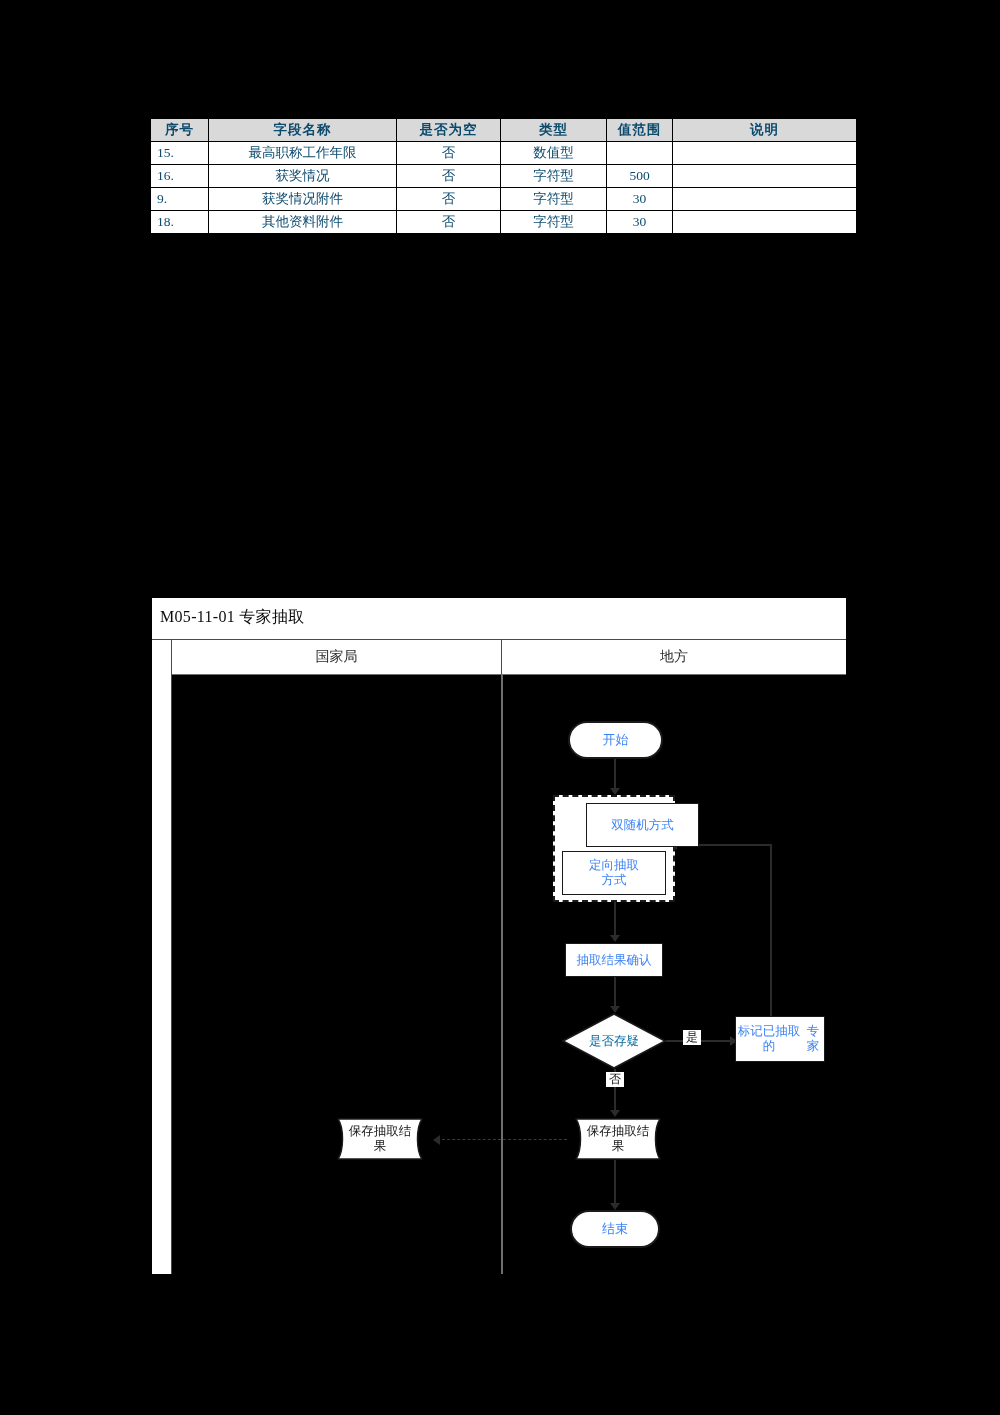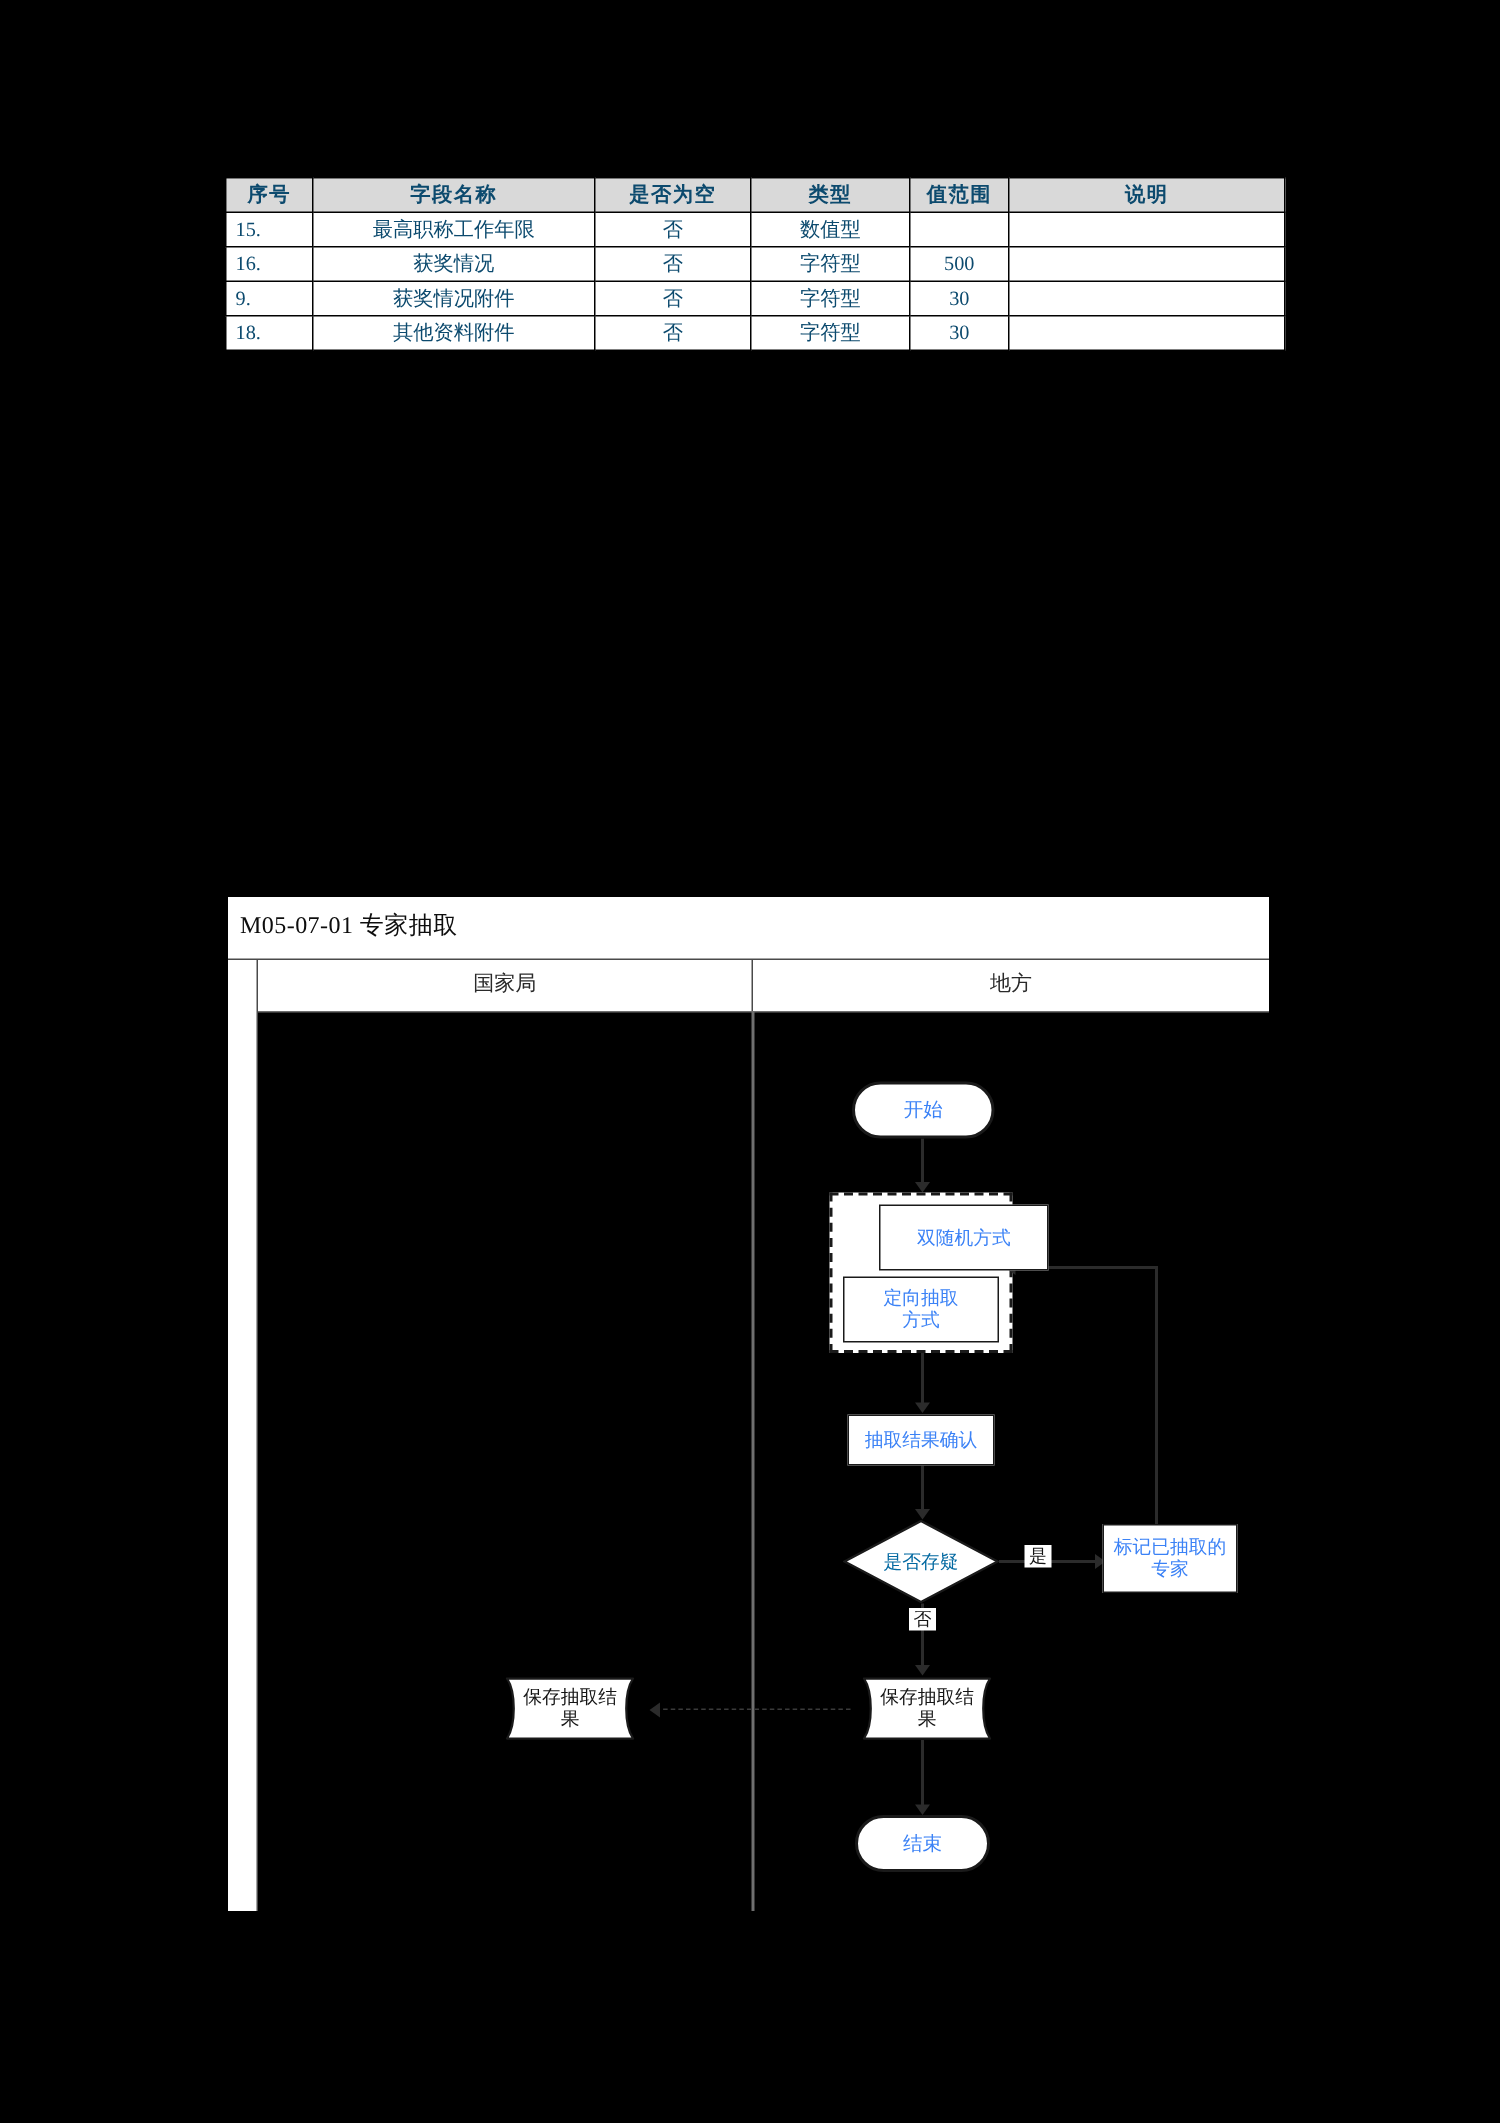--- a/index.html
+++ b/index.html
@@ -328,21 +328,21 @@
       </tr>
     </tbody>
   </table>
 </div>
 
 <div id="flow">
 
   <div id="flow-frame"></div>
 
   <div id="flow-title-bar">
-    <div id="flow-title">M05-07-01  专家抽取</div>
+    <div id="flow-title">M05-11-01  专家抽取</div>
   </div>
 
   <div id="lane-spacer"></div>
 
   <div id="lane-header-row">
     <div class="lane-head left">国家局</div>
     <div class="lane-head right">地方</div>
   </div>
 
   <div id="lane-body"></div>
@@ -380,21 +380,21 @@
     <svg width="104" height="56" viewBox="0 0 104 56" style="position:absolute; left:0; top:0;">
       <polygon points="52,1 103,28 52,55 1,28" fill="#ffffff" stroke="#1a1a1a" stroke-width="1.6"></polygon>
     </svg>
     <div class="dlabel">是否存疑</div>
   </div>
 
   <div class="conn-h" style="left:514px; top:442px; width:66px;"></div>
   <div class="arrowhead-right" style="left:578px; top:438px;"></div>
   <div class="edge-label" style="left:531px; top:432px;">是</div>
 
-  <div class="node process" style="left:583px; top:418px; width:90px; height:46px; flex-direction:column;">
+  <div class="node process" style="left:583px; top:418px; width:90px; height:46px; flex-direction:row;">
     <span>标记已抽取的</span>
     <span>专家</span>
   </div>
 
   <div class="conn-v" style="left:618px; top:246px; height:172px;"></div>
   <div class="conn-h" style="left:524px; top:246px; width:96px;"></div>
   <div class="arrowhead-left" style="left:518px; top:242px;"></div>
 
   <div class="conn-v" style="left:462px; top:471px; height:44px;"></div>
   <div class="arrowhead-down" style="left:458px; top:512px;"></div>

